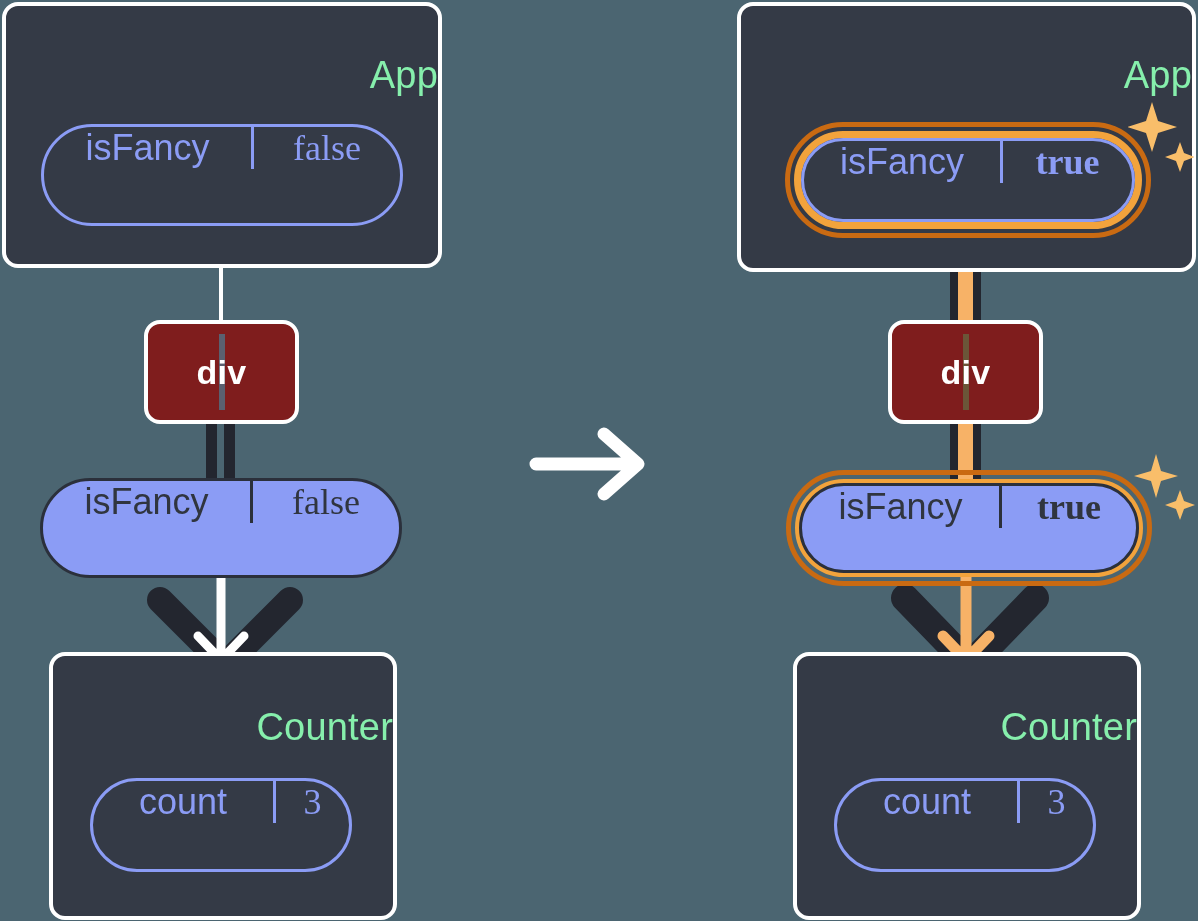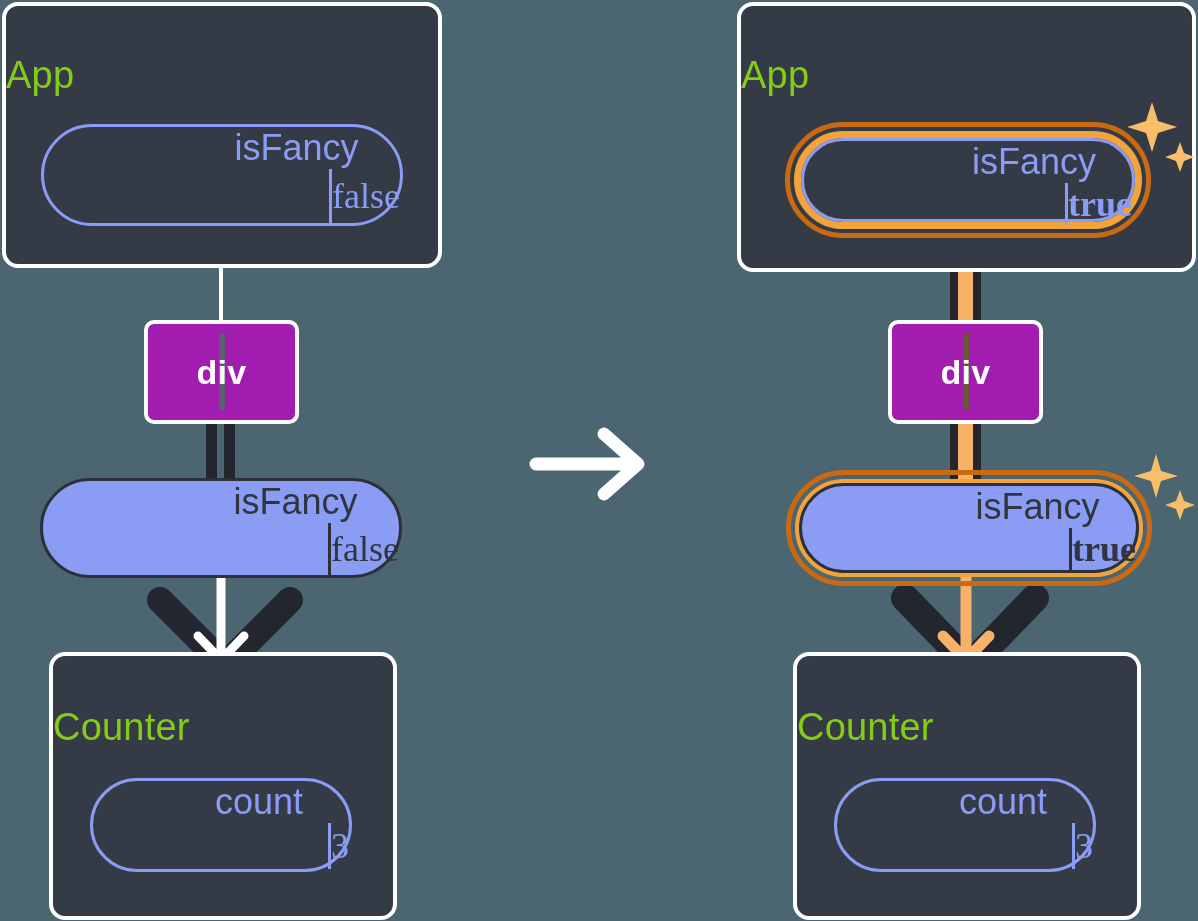--- a/index.html
+++ b/index.html
@@ -17,33 +17,33 @@
     position:absolute;
     background:#343A46;
     border:4px solid #FFFFFF;
     border-radius:16px;
     box-sizing:border-box;
     z-index:6;
   }
   .comp-title{
     position:absolute;
     left:0;right:0;
-    text-align:left;
-    color:#84cc16;
+    text-align:right;
+    color:#86efac;
     font-size:38px;
     font-weight:400;
     letter-spacing:.2px;
   }
 
   
   .tag-box{
     position:absolute;
-    background:#a21caf;
+    background:#7f1d1d;
     border:4px solid #FFFFFF;
-    border-radius:10px;
+    border-radius:16px;
     box-sizing:border-box;
     z-index:6;
     display:flex;align-items:center;justify-content:center;
     color:#FFFFFF;
     font-size:34px;font-weight:700;
     letter-spacing:.3px;
   }
   .tag-box .tag-label{position:relative;z-index:3;}
   
   .tag-box .thru{
@@ -53,23 +53,22 @@
     width:6px;
     z-index:1;
   }
   .thru-light{background:#5A6070;}
   .thru-orange{background:#6B5638;}
 
   
   .pill{
     position:absolute;
     box-sizing:border-box;
-    display:flex;align-items:flex-end;
+    display:flex;align-items:flex-start;
     z-index:8;
-    flex-direction:column;
   }
   .pill .half{
     display:flex;align-items:center;justify-content:center;
     box-sizing:border-box;
   }
   .pill .half.k{flex:0 0 auto;}
   .pill .half.v{flex:1 1 auto;font-family:Liberation Serif, serif;}
 
   
   .pill.outline{

